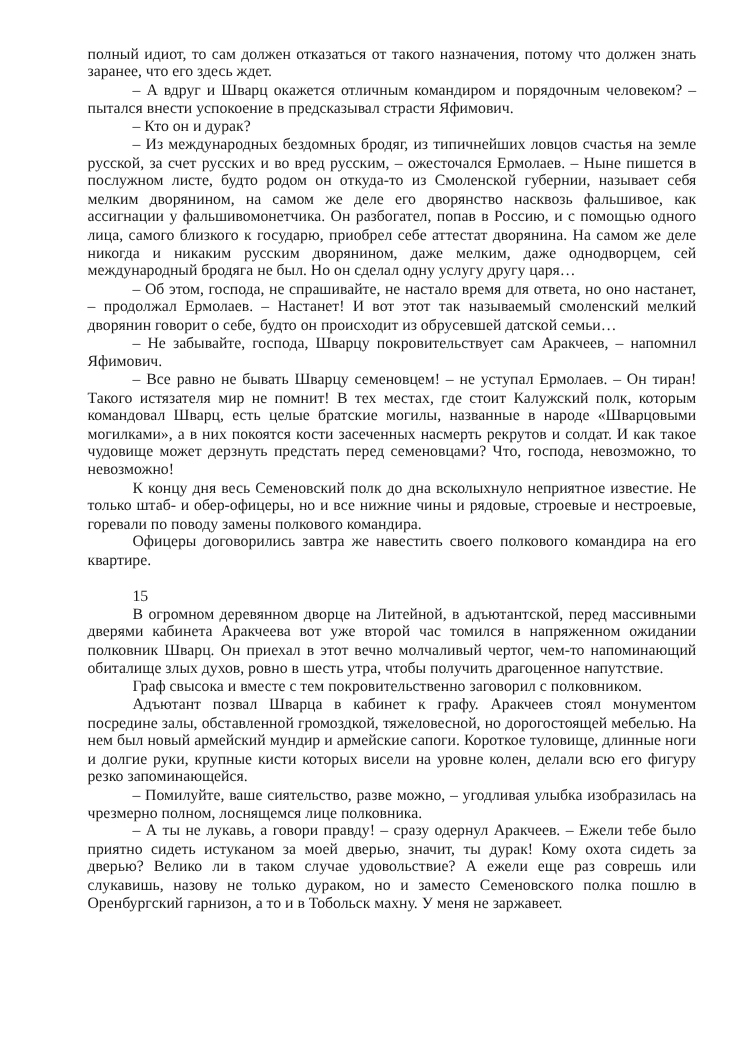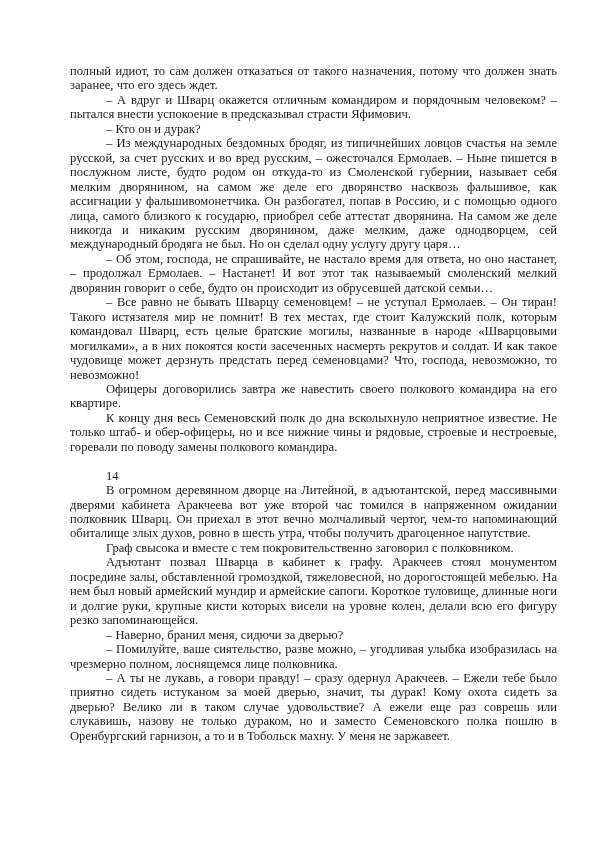--- a/index.html
+++ b/index.html
@@ -24,45 +24,44 @@
       color: #1a1a1a;
     }
     .page p {
       margin: 0;
       text-align: justify;
       text-indent: 36px;
       hyphens: none;
     }
     .page p.noindent {
       text-indent: 0;
-      margin-top: 28px;
     }
     .page .gap {
       height: 14.45px;
     }
   </style>
 </head>
 <body>
 
 <div class="page">
   <div>
     <p class="noindent">полный идиот, то сам должен отказаться от такого назначения, потому что должен знать заранее, что его здесь ждет.</p>
     <p>– А вдруг и Шварц окажется отличным командиром и порядочным человеком? – пытался внести успокоение в предсказывал страсти Яфимович.</p>
     <p>– Кто он и дурак?</p>
     <p>– Из международных бездомных бродяг, из типичнейших ловцов счастья на земле русской, за счет русских и во вред русским, – ожесточался Ермолаев. – Ныне пишется в послужном листе, будто родом он откуда-то из Смоленской губернии, называет себя мелким дворянином, на самом же деле его дворянство насквозь фальшивое, как ассигнации у фальшивомонетчика. Он разбогател, попав в Россию, и с помощью одного лица, самого близкого к государю, приобрел себе аттестат дворянина. На самом же деле никогда и никаким русским дворянином, даже мелким, даже однодворцем, сей международный бродяга не был. Но он сделал одну услугу другу царя…</p>
     <p>– Об этом, господа, не спрашивайте, не настало время для ответа, но оно настанет, – продолжал Ермолаев. – Настанет! И вот этот так называемый смоленский мелкий дворянин говорит о себе, будто он происходит из обрусевшей датской семьи…</p>
+    <p>– Не забывайте, господа, Шварцу покровительствует сам Аракчеев, – напомнил Яфимович.</p>
     <p>– Все равно не бывать Шварцу семеновцем! – не уступал Ермолаев. – Он тиран! Такого истязателя мир не помнит! В тех местах, где стоит Калужский полк, которым командовал Шварц, есть целые братские могилы, названные в народе «Шварцовыми могилками», а в них покоятся кости засеченных насмерть рекрутов и солдат. И как такое чудовище может дерзнуть предстать перед семеновцами? Что, господа, невозможно, то невозможно!</p>
+    <p>К концу дня весь Семеновский полк до дна всколыхнуло неприятное известие. Не только штаб- и обер-офицеры, но и все нижние чины и рядовые, строевые и нестроевые, горевали по поводу замены полкового командира.</p>
     <p>Офицеры договорились завтра же навестить своего полкового командира на его квартире.</p>
-    <p>К концу дня весь Семеновский полк до дна всколыхнуло неприятное известие. Не только штаб- и обер-офицеры, но и все нижние чины и рядовые, строевые и нестроевые, горевали по поводу замены полкового командира.</p>
   </div>
 
   <div class="gap"></div>
 
   <div>
-    <p>14</p>
+    <p>15</p>
     <p>В огромном деревянном дворце на Литейной, в адъютантской, перед массивными дверями кабинета Аракчеева вот уже второй час томился в напряженном ожидании полковник Шварц. Он приехал в этот вечно молчаливый чертог, чем-то напоминающий обиталище злых духов, ровно в шесть утра, чтобы получить драгоценное напутствие.</p>
     <p>Граф свысока и вместе с тем покровительственно заговорил с полковником.</p>
     <p>Адъютант позвал Шварца в кабинет к графу. Аракчеев стоял монументом посредине залы, обставленной громоздкой, тяжеловесной, но дорогостоящей мебелью. На нем был новый армейский мундир и армейские сапоги. Короткое туловище, длинные ноги и долгие руки, крупные кисти которых висели на уровне колен, делали всю его фигуру резко запоминающейся.</p>
-    <p>– Наверно, бранил меня, сидючи за дверью?</p>
     <p>– Помилуйте, ваше сиятельство, разве можно, – угодливая улыбка изобразилась на чрезмерно полном, лоснящемся лице полковника.</p>
     <p>– А ты не лукавь, а говори правду! – сразу одернул Аракчеев. – Ежели тебе было приятно сидеть истуканом за моей дверью, значит, ты дурак! Кому охота сидеть за дверью? Велико ли в таком случае удовольствие? А ежели еще раз соврешь или слукавишь, назову не только дураком, но и заместо Семеновского полка пошлю в Оренбургский гарнизон, а то и в Тобольск махну. У меня не заржавеет.</p>
   </div>
 </div>
 
 </body></html>

